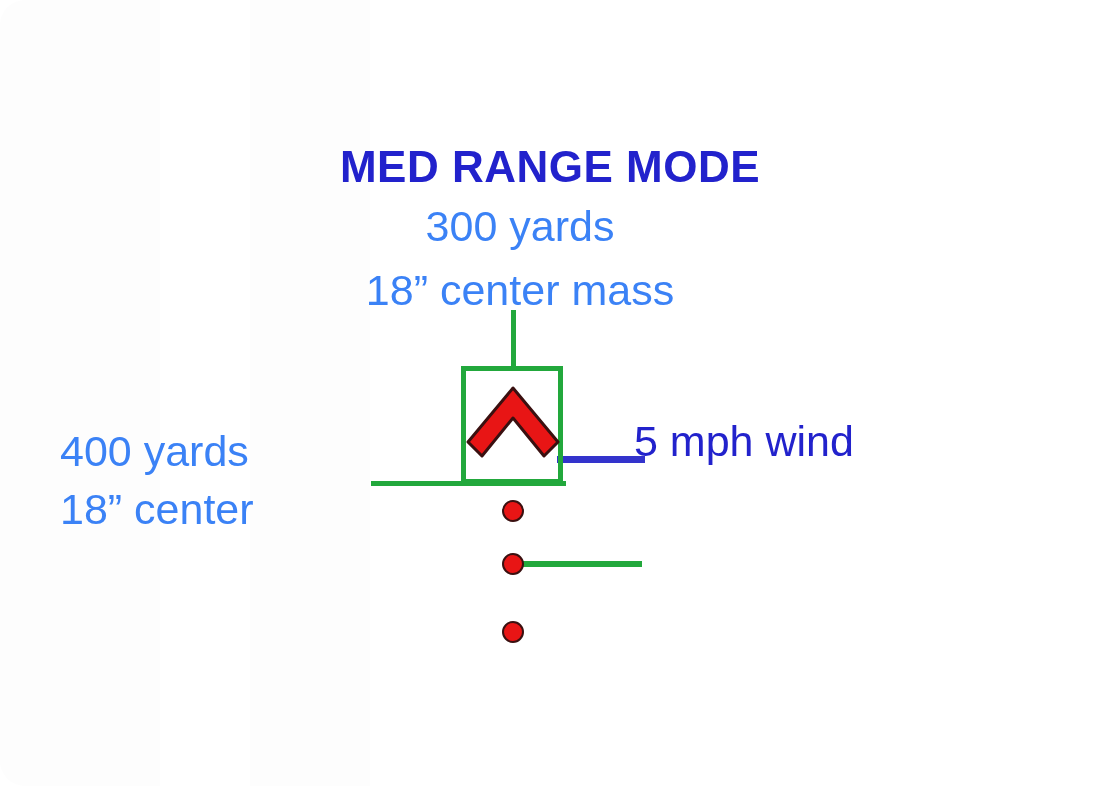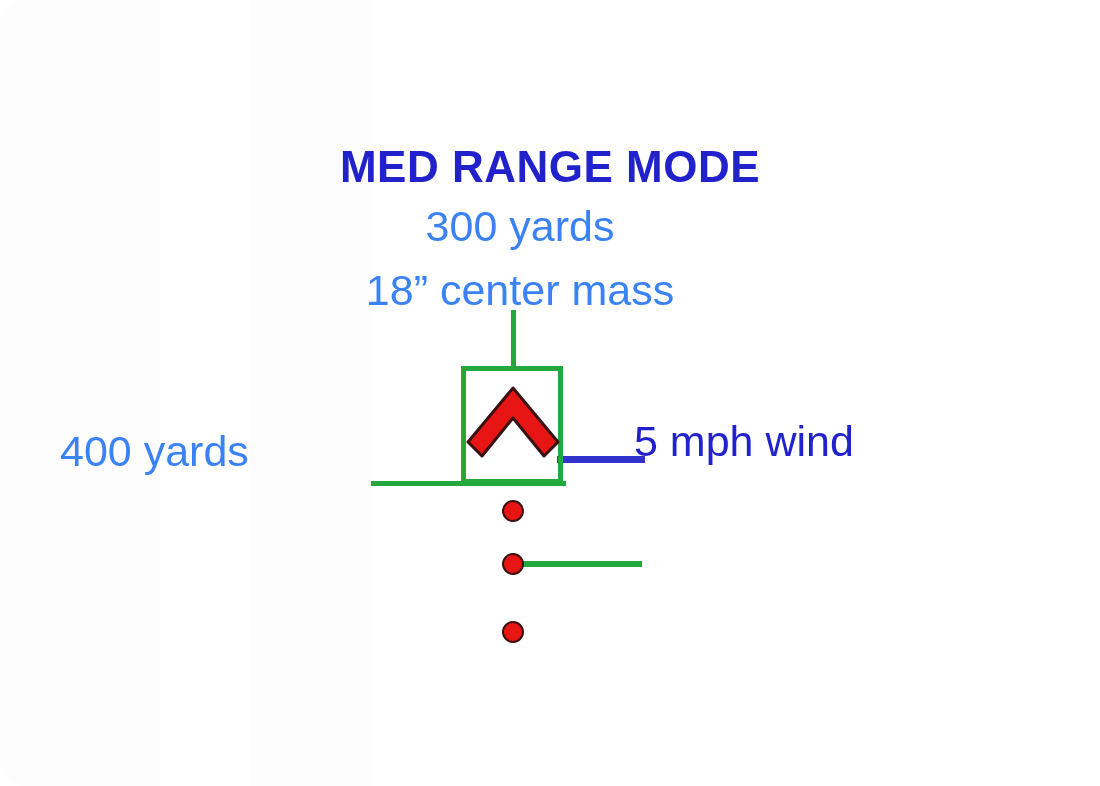--- a/index.html
+++ b/index.html
@@ -99,20 +99,21 @@
   <div class="title">MED RANGE MODE</div>
 
   <div class="lbl center" style="left:180px; top:200px; width:680px;">300 yards</div>
 
   <div class="lbl center" style="left:180px; top:256px; width:680px;margin-top:8px;">18” center mass</div>
 
   <div class="line" style="left:511px; top:310px; width:5px; height:58px;"></div>
 
   <div class="lbl right" style="left:60px; top:425px; width:330px;">400 yards</div>
 
+  <div class="lbl right" style="left:60px; top:483px; width:330px;">18” center</div>
 
 
   <div class="line" style="left:371px; top:481px; width:195px; height:5px;"></div>
 
   <div class="lbl blue" style="left:634px; top:415px;">5 mph wind</div>
 
   <div class="line blue" style="left:557px; top:456px; width:88px; height:7px;"></div>
 
 
 

